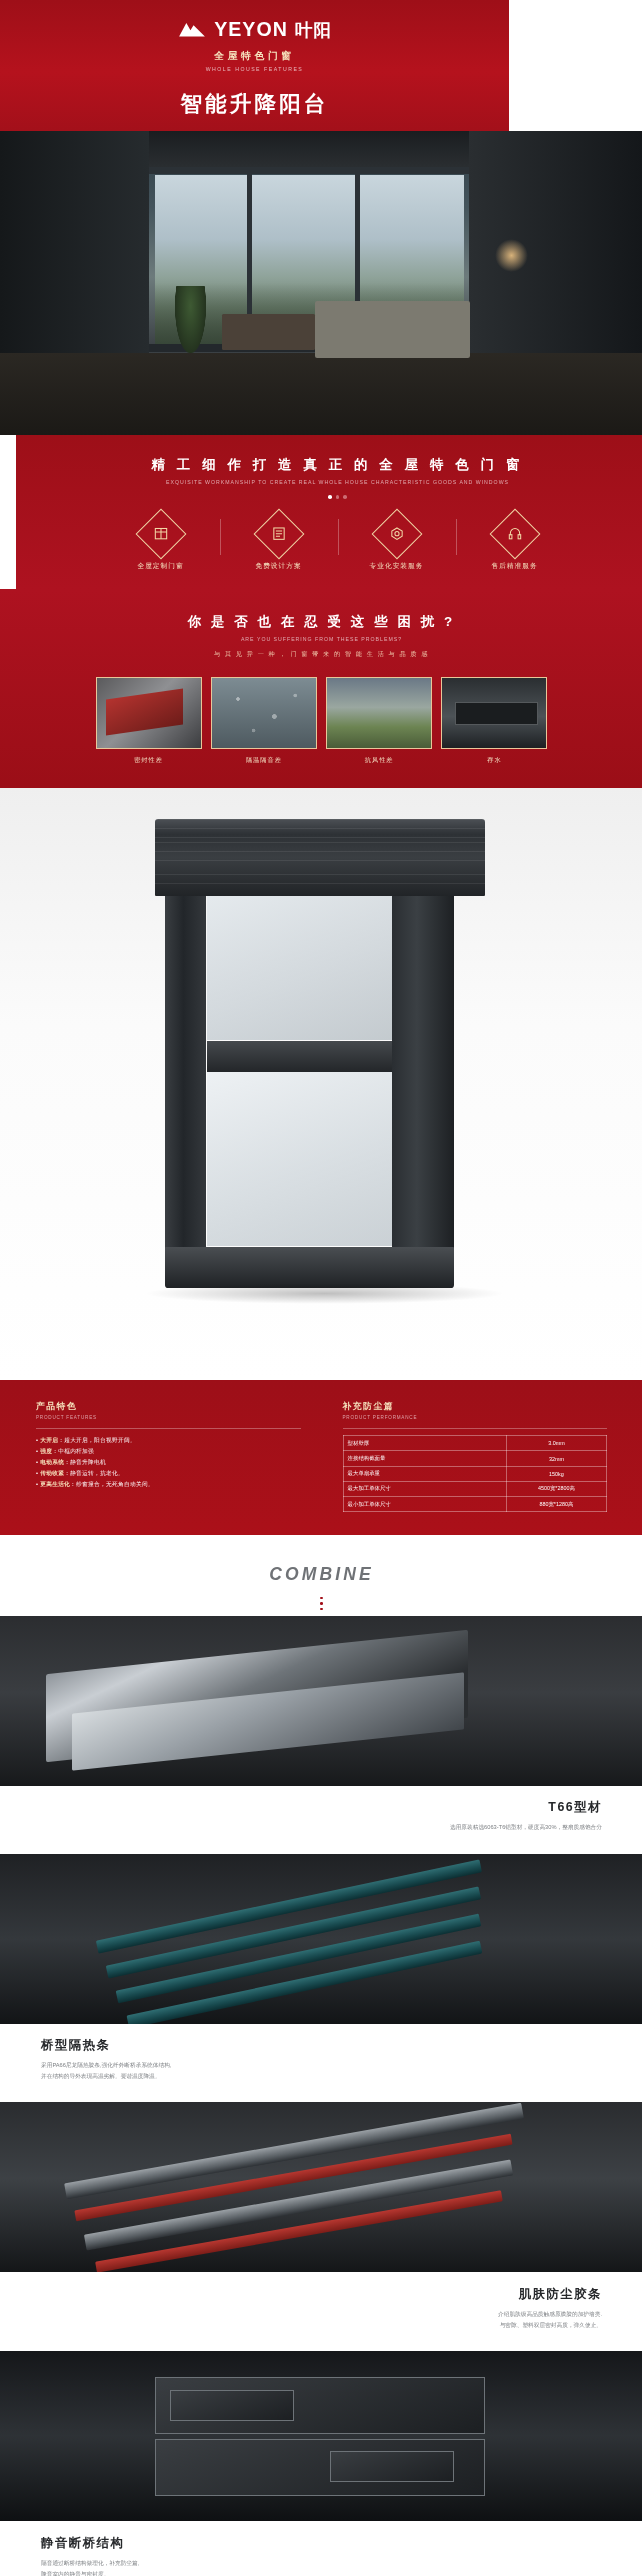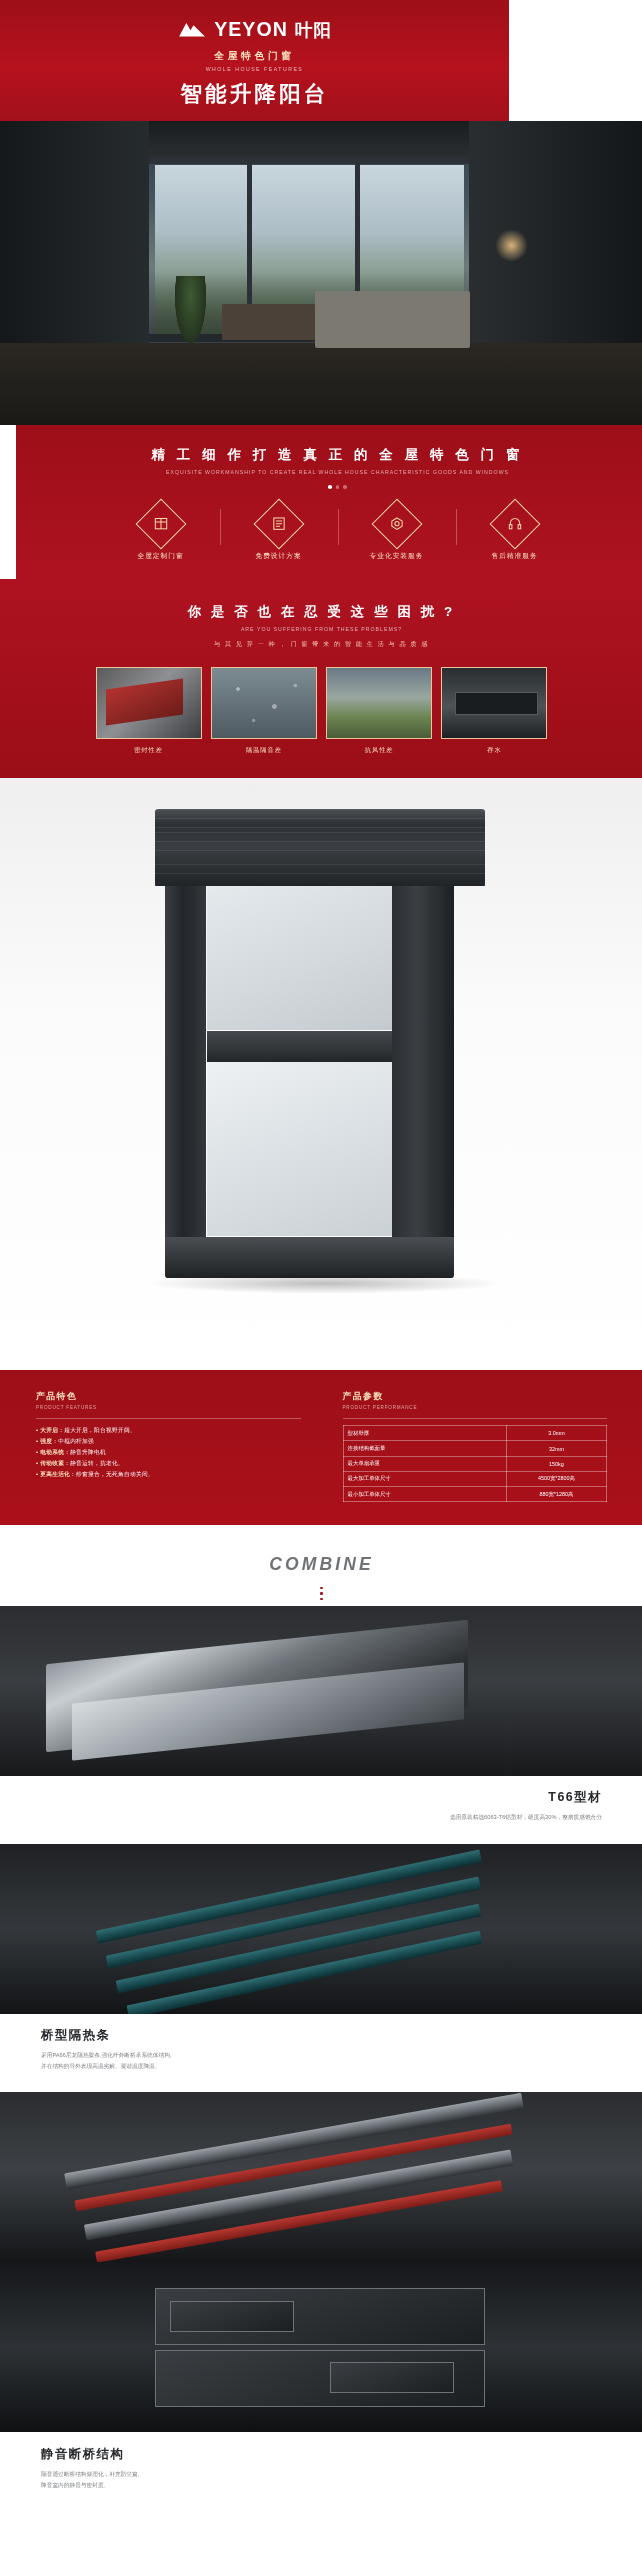--- a/index.html
+++ b/index.html
@@ -45,21 +45,21 @@
     font-weight: bold;
     letter-spacing: 1px;
   }
   .header-sub-en {
     color: #e8b9bd;
     font-size: 5.2px;
     letter-spacing: 1.5px;
     margin-top: 3.1px;
   }
   .header-title {
-    margin-top: 7px;
+    margin-top: 17px;
     color: #ffffff;
     font-size: 21.6px;
     font-weight: bold;
     letter-spacing: 3.1px;
   }
 
   
   .hero {
     width: 643px;
     height: 304px;
@@ -485,21 +485,21 @@
       <ul class="spec-list">
         <li>• <b>大开启</b>：<span>超大开启，阳台视野开阔。</span></li>
         <li>• <b>强度</b>：<span>中框内杆加强</span></li>
         <li>• <b>电动系统</b>：<span>静音升降电机</span></li>
         <li>• <b>传动收紧</b>：<span>静音运转，抗老化。</span></li>
         <li>• <b>更高生活化</b>：<span>纱窗撞合，无死角自动关闭。</span></li>
       </ul>
     </div>
 
     <div class="spec-col">
-      <div class="spec-h">产品参数</div>
+      <div class="spec-h">补充防尘篇</div>
       <div class="spec-h-en">PRODUCT PERFORMANCE</div>
       <div class="spec-rule"></div>
       <table class="spec-table">
         <tbody>
             <tr>
           <td class="k">型材壁厚</td>
           <td class="v">3.0mm</td>
         </tr>
         <tr>
           <td class="k">连接结构截面量</td>
@@ -556,20 +556,25 @@
     </div>
   </div>
 
   <div class="block">
     <div class="blk-img img-seal">
       <div class="graybar" style="left:62px;top:41px;width:464px;"></div>
       <div class="redbar" style="left:72px;top:70px;width:443px;"></div>
       <div class="graybar" style="left:82px;top:95px;width:433px;"></div>
       <div class="redbar" style="left:93px;top:124px;width:412px;"></div>
     </div>
+    <div class="blk-text right">
+      <div class="blk-title">肌肤防尘胶条</div>
+      <div class="blk-desc" style="white-space:pre-line">介绍肌肤级高品质触感原膜胶的加护墙类.
+与密隙、塑料双层密封高质，弹久使止。</div>
+    </div>
   </div>
 
   <div class="block">
     <div class="blk-img img-silent">
       <div class="box" style="left:155px;top:26px;width:330px;height:57px;"></div>
       <div class="box" style="left:155px;top:88px;width:330px;height:57px;"></div>
       <div class="box" style="left:170px;top:39px;width:124px;height:31px;"></div>
       <div class="box" style="left:330px;top:100px;width:124px;height:31px;"></div>
     </div>
     <div class="blk-text">

